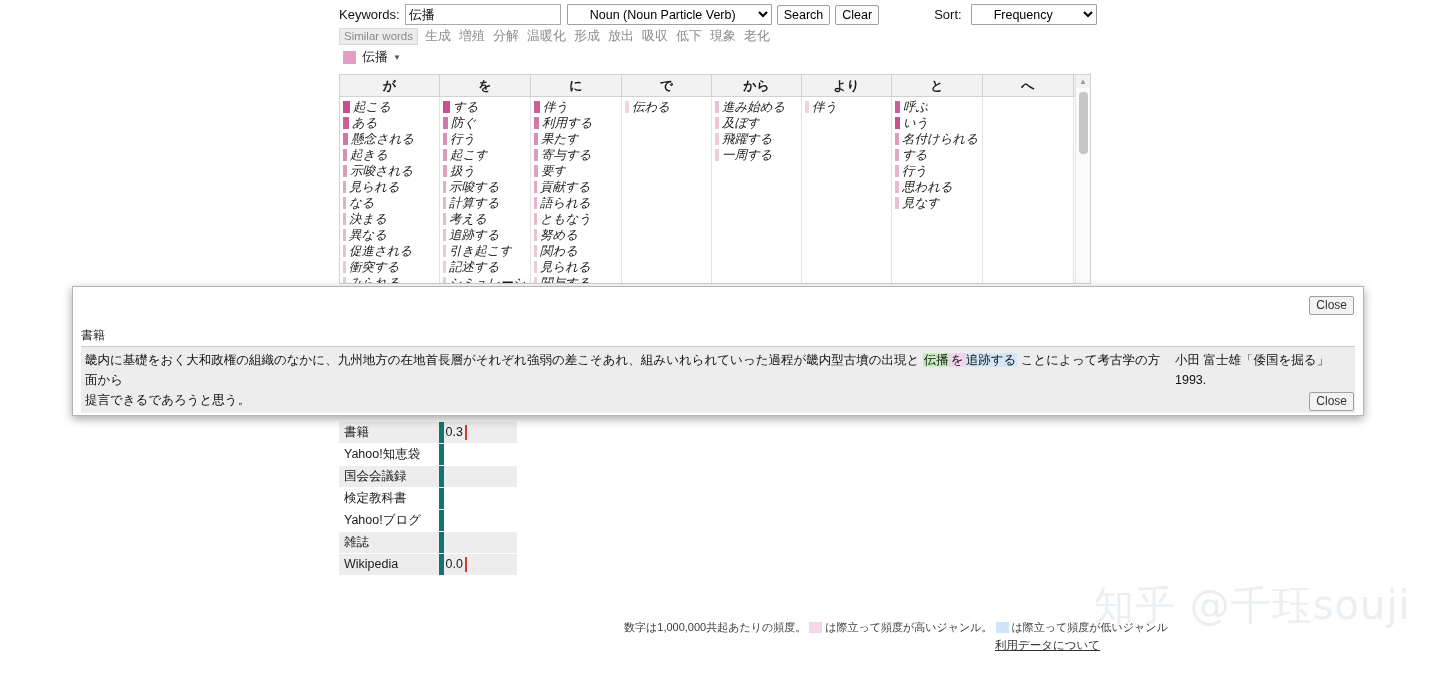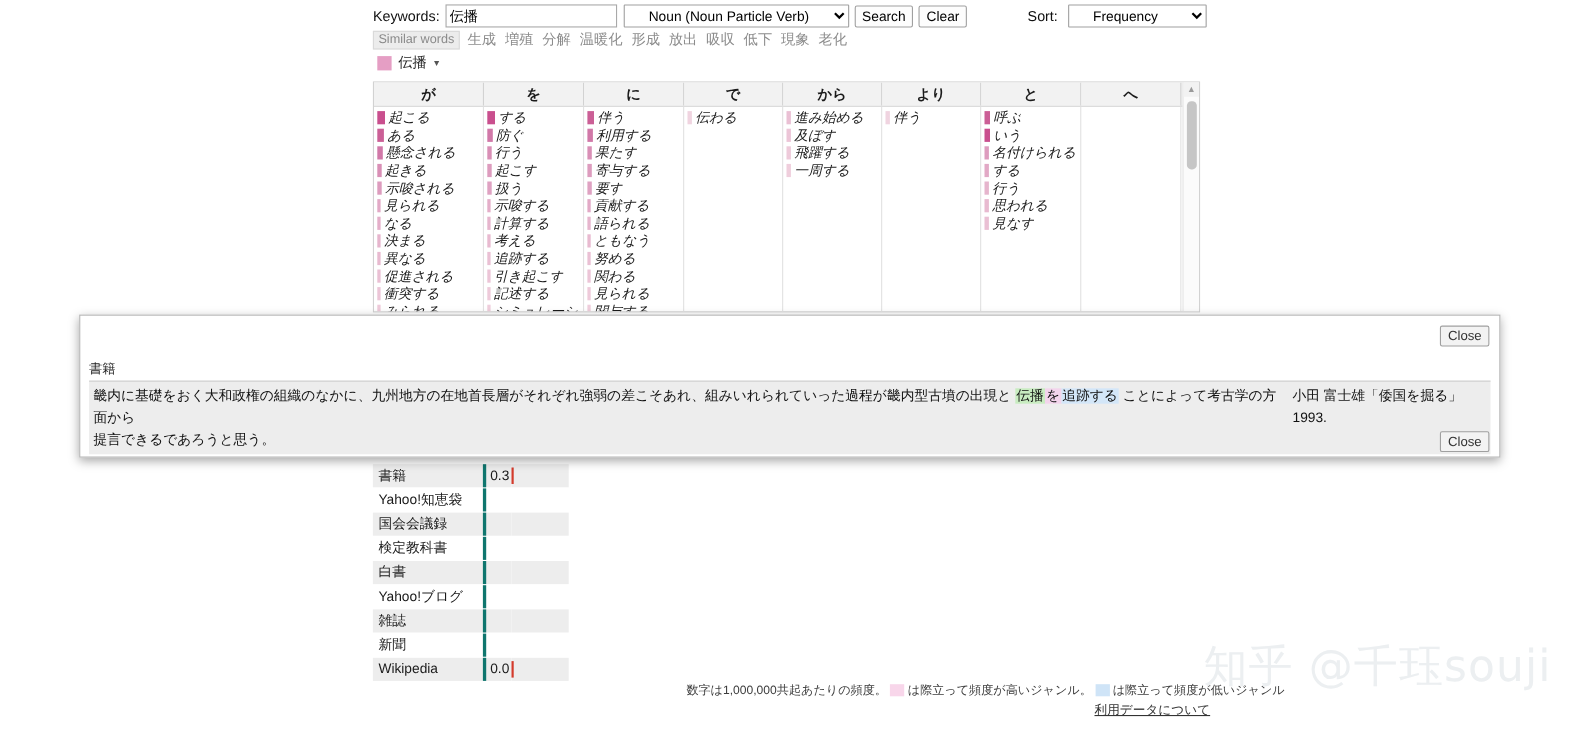--- a/index.html
+++ b/index.html
@@ -229,21 +229,21 @@
     color: #1a1a1a;
     white-space: nowrap;
   }
   .gnum {
     width: 26px;
     text-align: right;
     height: 21px;
     line-height: 21px;
     font-size: 12.5px;
     color: #1a1a1a;
-    border-left: 3px solid #0f766e;
+    border-left: 5px solid #0f766e;
     padding-right: 2px;
     box-sizing: border-box;
   }
   .gbar {
     flex: 1;
     height: 21px;
     position: relative;
   }
   .gbar .tick {
     position: absolute;
@@ -634,37 +634,27 @@
       <div class="grow alt">
         <div class="gname">国会会議録</div>
         <div class="gnum"></div>
         <div class="gbar"></div>
       </div>
       <div class="grow">
         <div class="gname">検定教科書</div>
         <div class="gnum"></div>
         <div class="gbar"></div>
       </div>
-      <div class="grow alt">
-        <div class="gname">白書</div>
-        <div class="gnum"></div>
-        <div class="gbar"></div>
-      </div>
       <div class="grow">
         <div class="gname">Yahoo!ブログ</div>
         <div class="gnum"></div>
         <div class="gbar"></div>
       </div>
       <div class="grow alt">
         <div class="gname">雑誌</div>
-        <div class="gnum"></div>
-        <div class="gbar"></div>
-      </div>
-      <div class="grow">
-        <div class="gname">新聞</div>
         <div class="gnum"></div>
         <div class="gbar"></div>
       </div>
       <div class="grow alt">
         <div class="gname">Wikipedia</div>
         <div class="gnum">0.0</div>
         <div class="gbar">
           <div class="tick" style="left: 0px;"></div>
         </div>
       </div>

